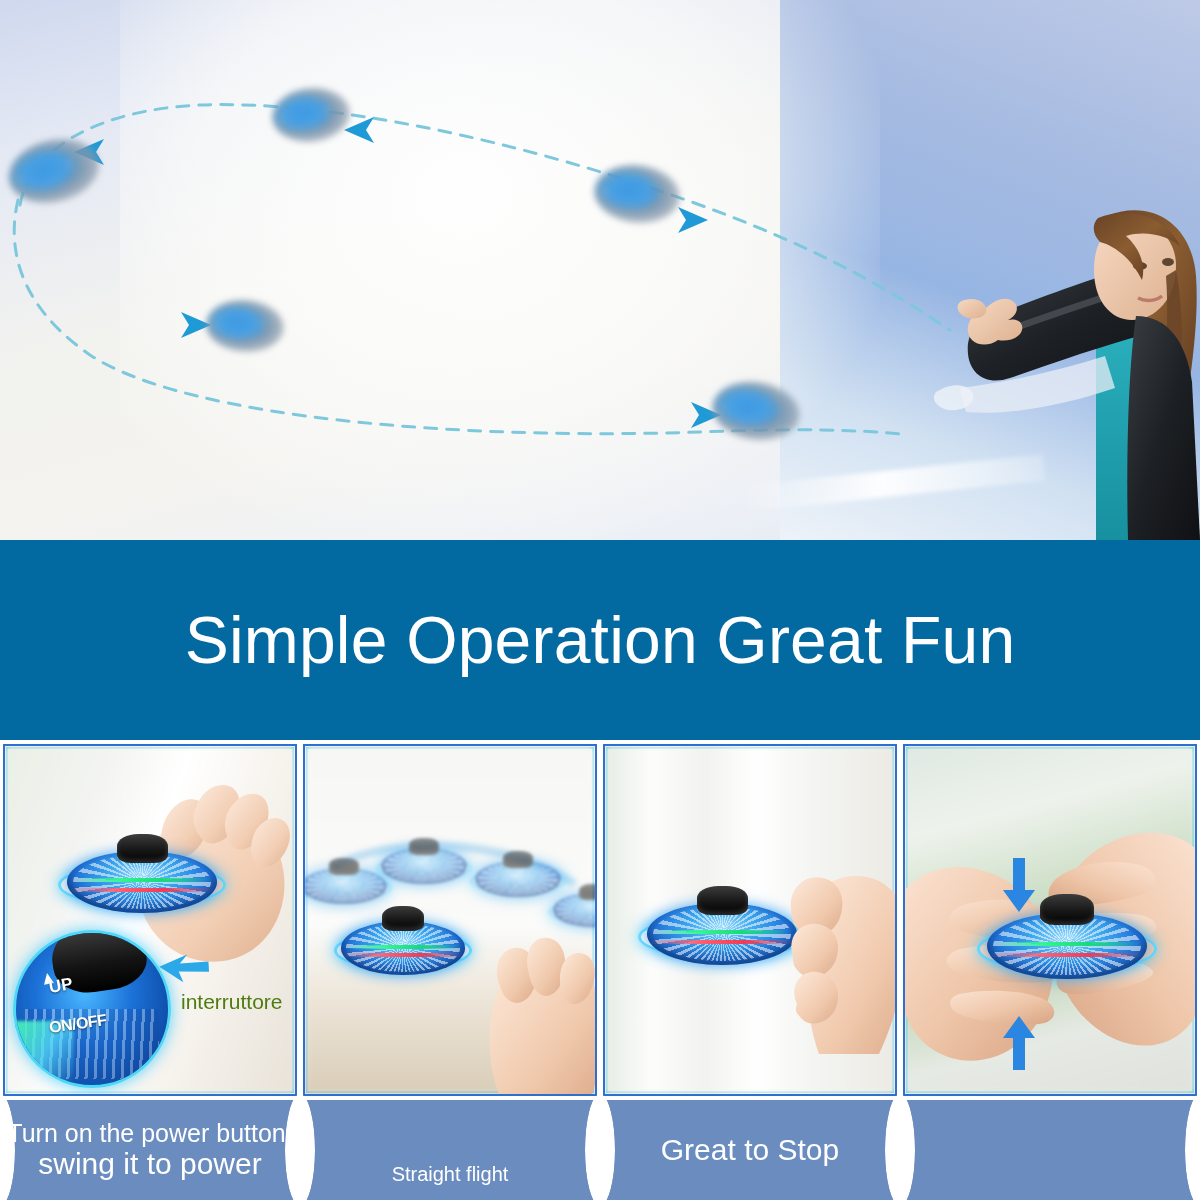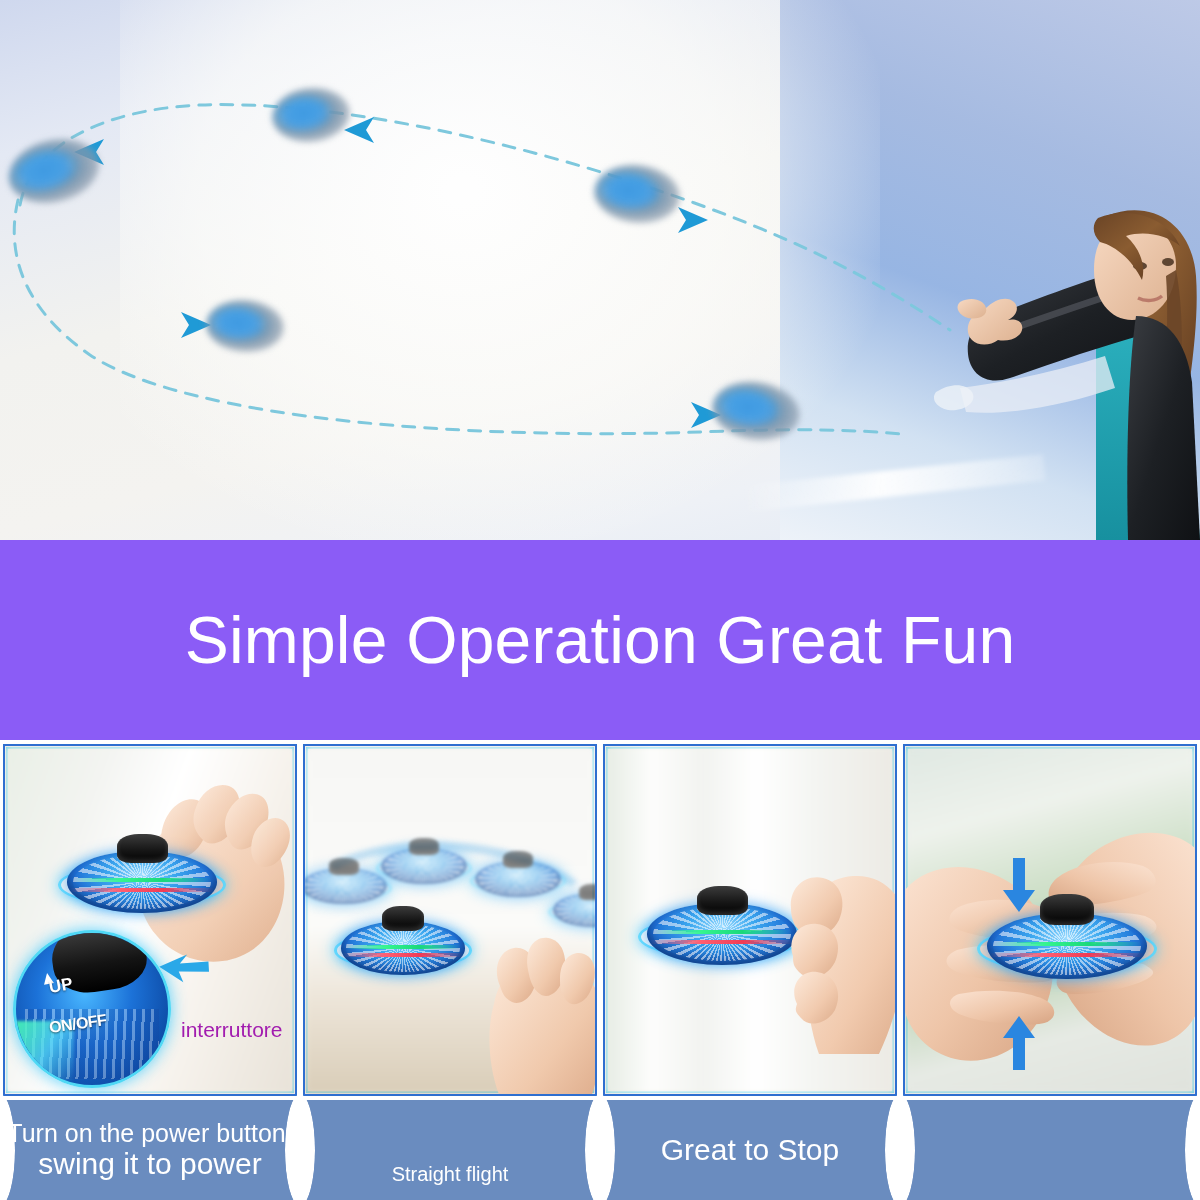--- a/index.html
+++ b/index.html
@@ -55,21 +55,21 @@
   }
   .arrow-head { position:absolute; }
 
   
   .woman { position:absolute; right:0; bottom:0; width:300px; height:420px; }
 
   
   .banner {
     position:relative;
     width:1200px; height:200px;
-    background:#8b5cf6;
+    background:#0369a1;
     display:flex; align-items:center; justify-content:center;
   }
   .banner-title {
     color:#ffffff;
     font-size:66px;
     font-weight:400;
     letter-spacing:.2px;
     white-space:nowrap;
     font-family:"Liberation Sans", sans-serif;
   }
@@ -211,22 +211,22 @@
   .lbl-up { left:22%; top:28%; font-size:17px; transform:rotate(-10deg); }
   .lbl-onoff { left:22%; top:54%; font-size:16px; transform:rotate(-8deg); letter-spacing:-.5px; }
   .up-caret {
     position:absolute; left:18%; top:26%;
     width:0;height:0;
     border-left:5px solid transparent; border-right:5px solid transparent;
     border-bottom:11px solid #ffffff;
     transform:rotate(-10deg);
   }
   .callout-label {
-    position:absolute; left:176px; bottom:52px;
-    color:#a21caf; font-size:21px;
+    position:absolute; left:176px; bottom:80px;
+    color:#4d7c0f; font-size:21px;
     font-family:"Liberation Sans", sans-serif;
     white-space:nowrap;
   }
   .callout-arrow { position:absolute; left:150px; bottom:96px; }
 
   
   .dir-arrow { position:absolute; }
 
   
   .trail {

